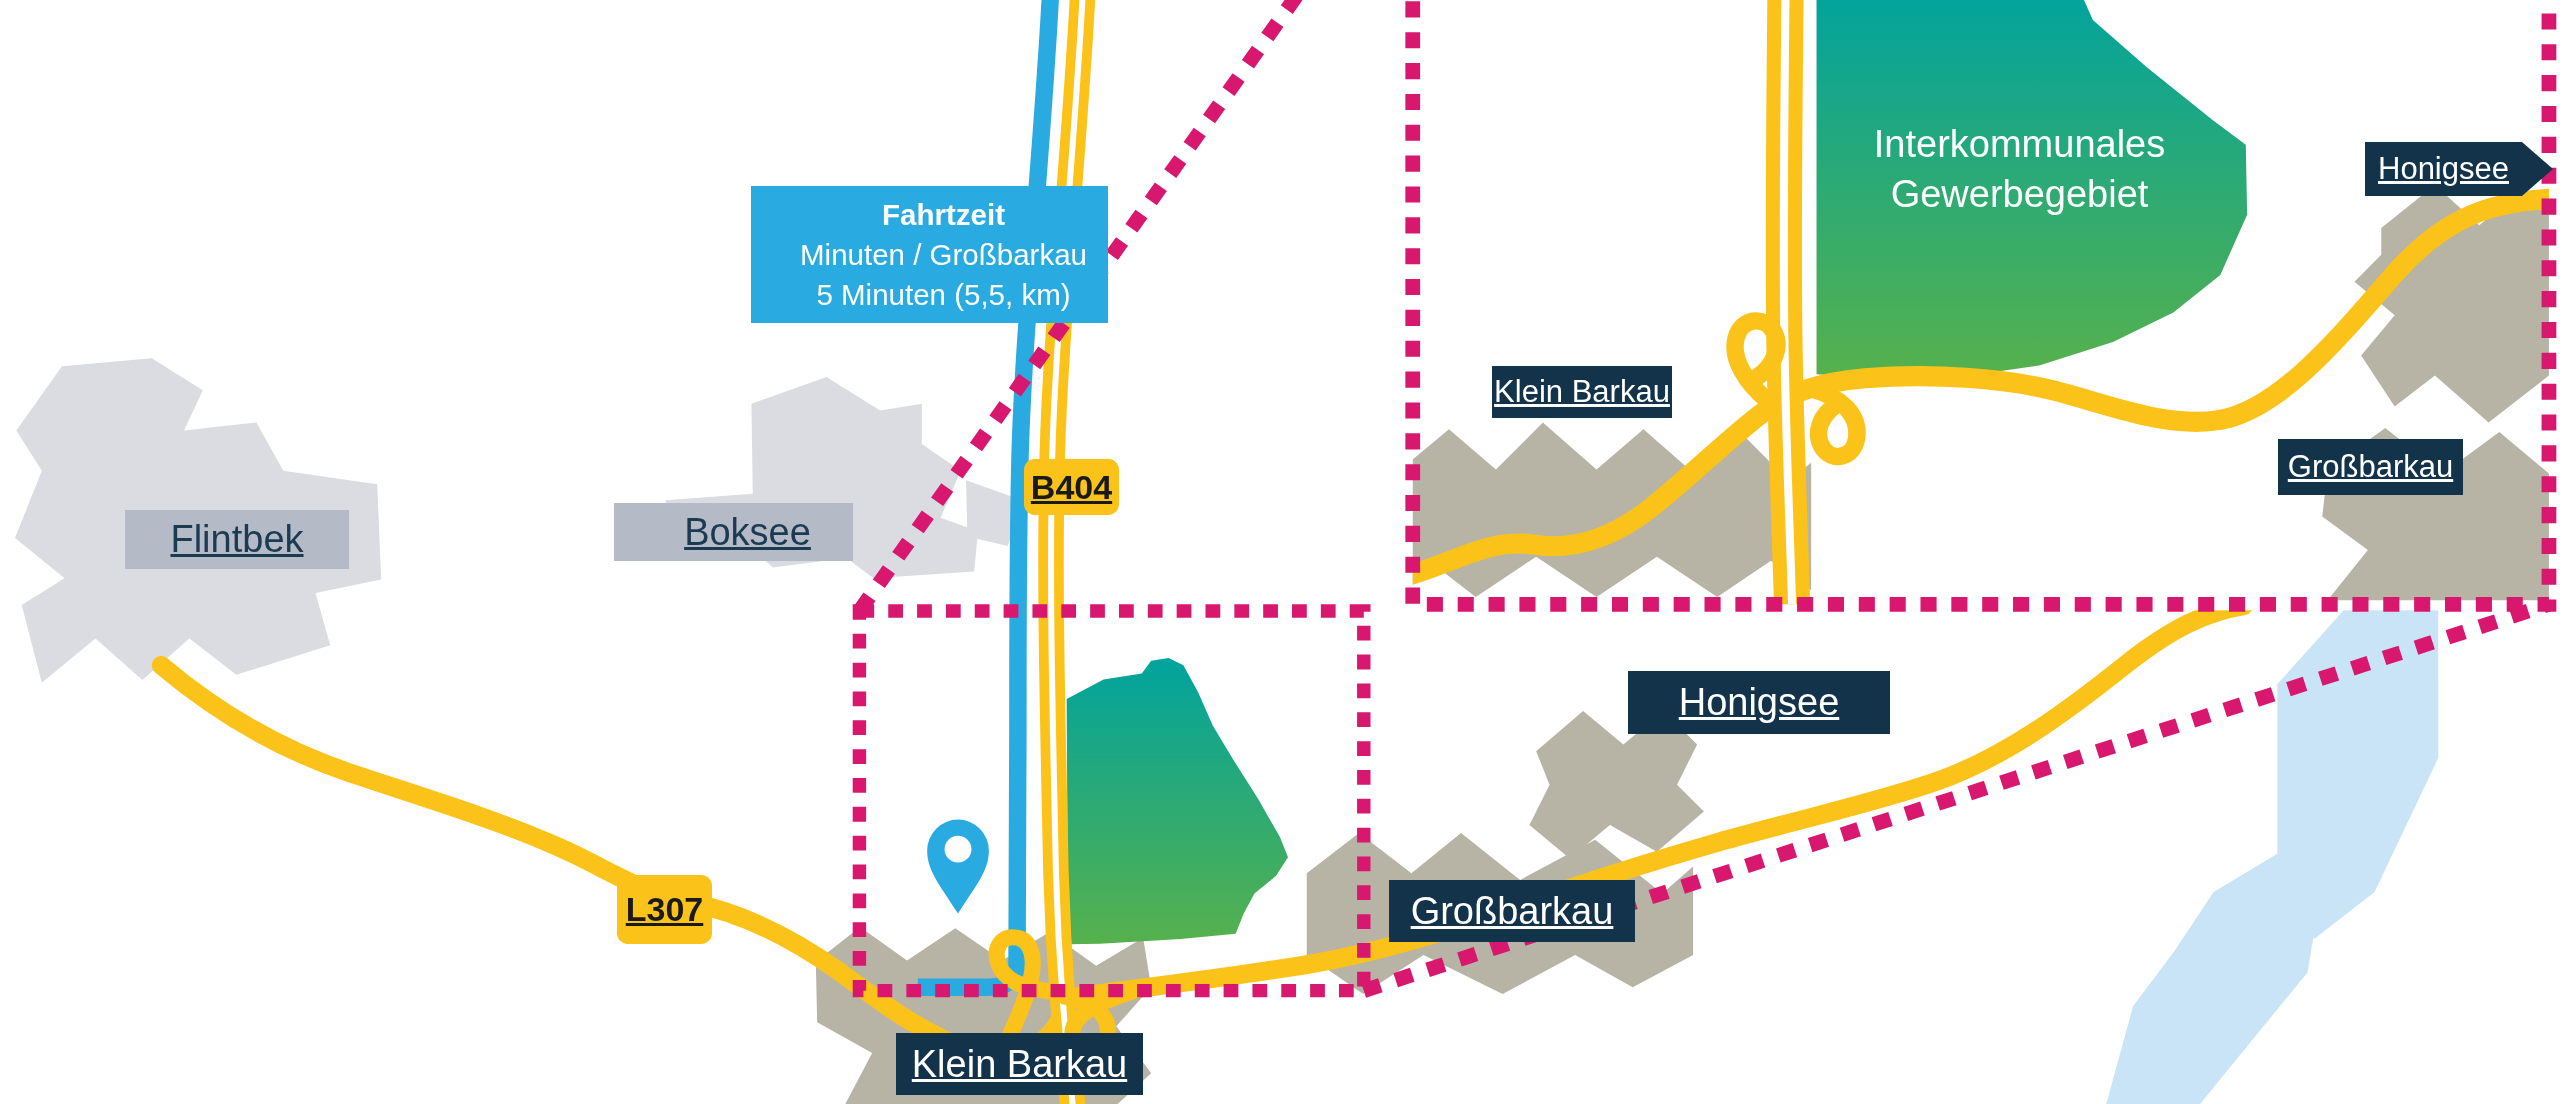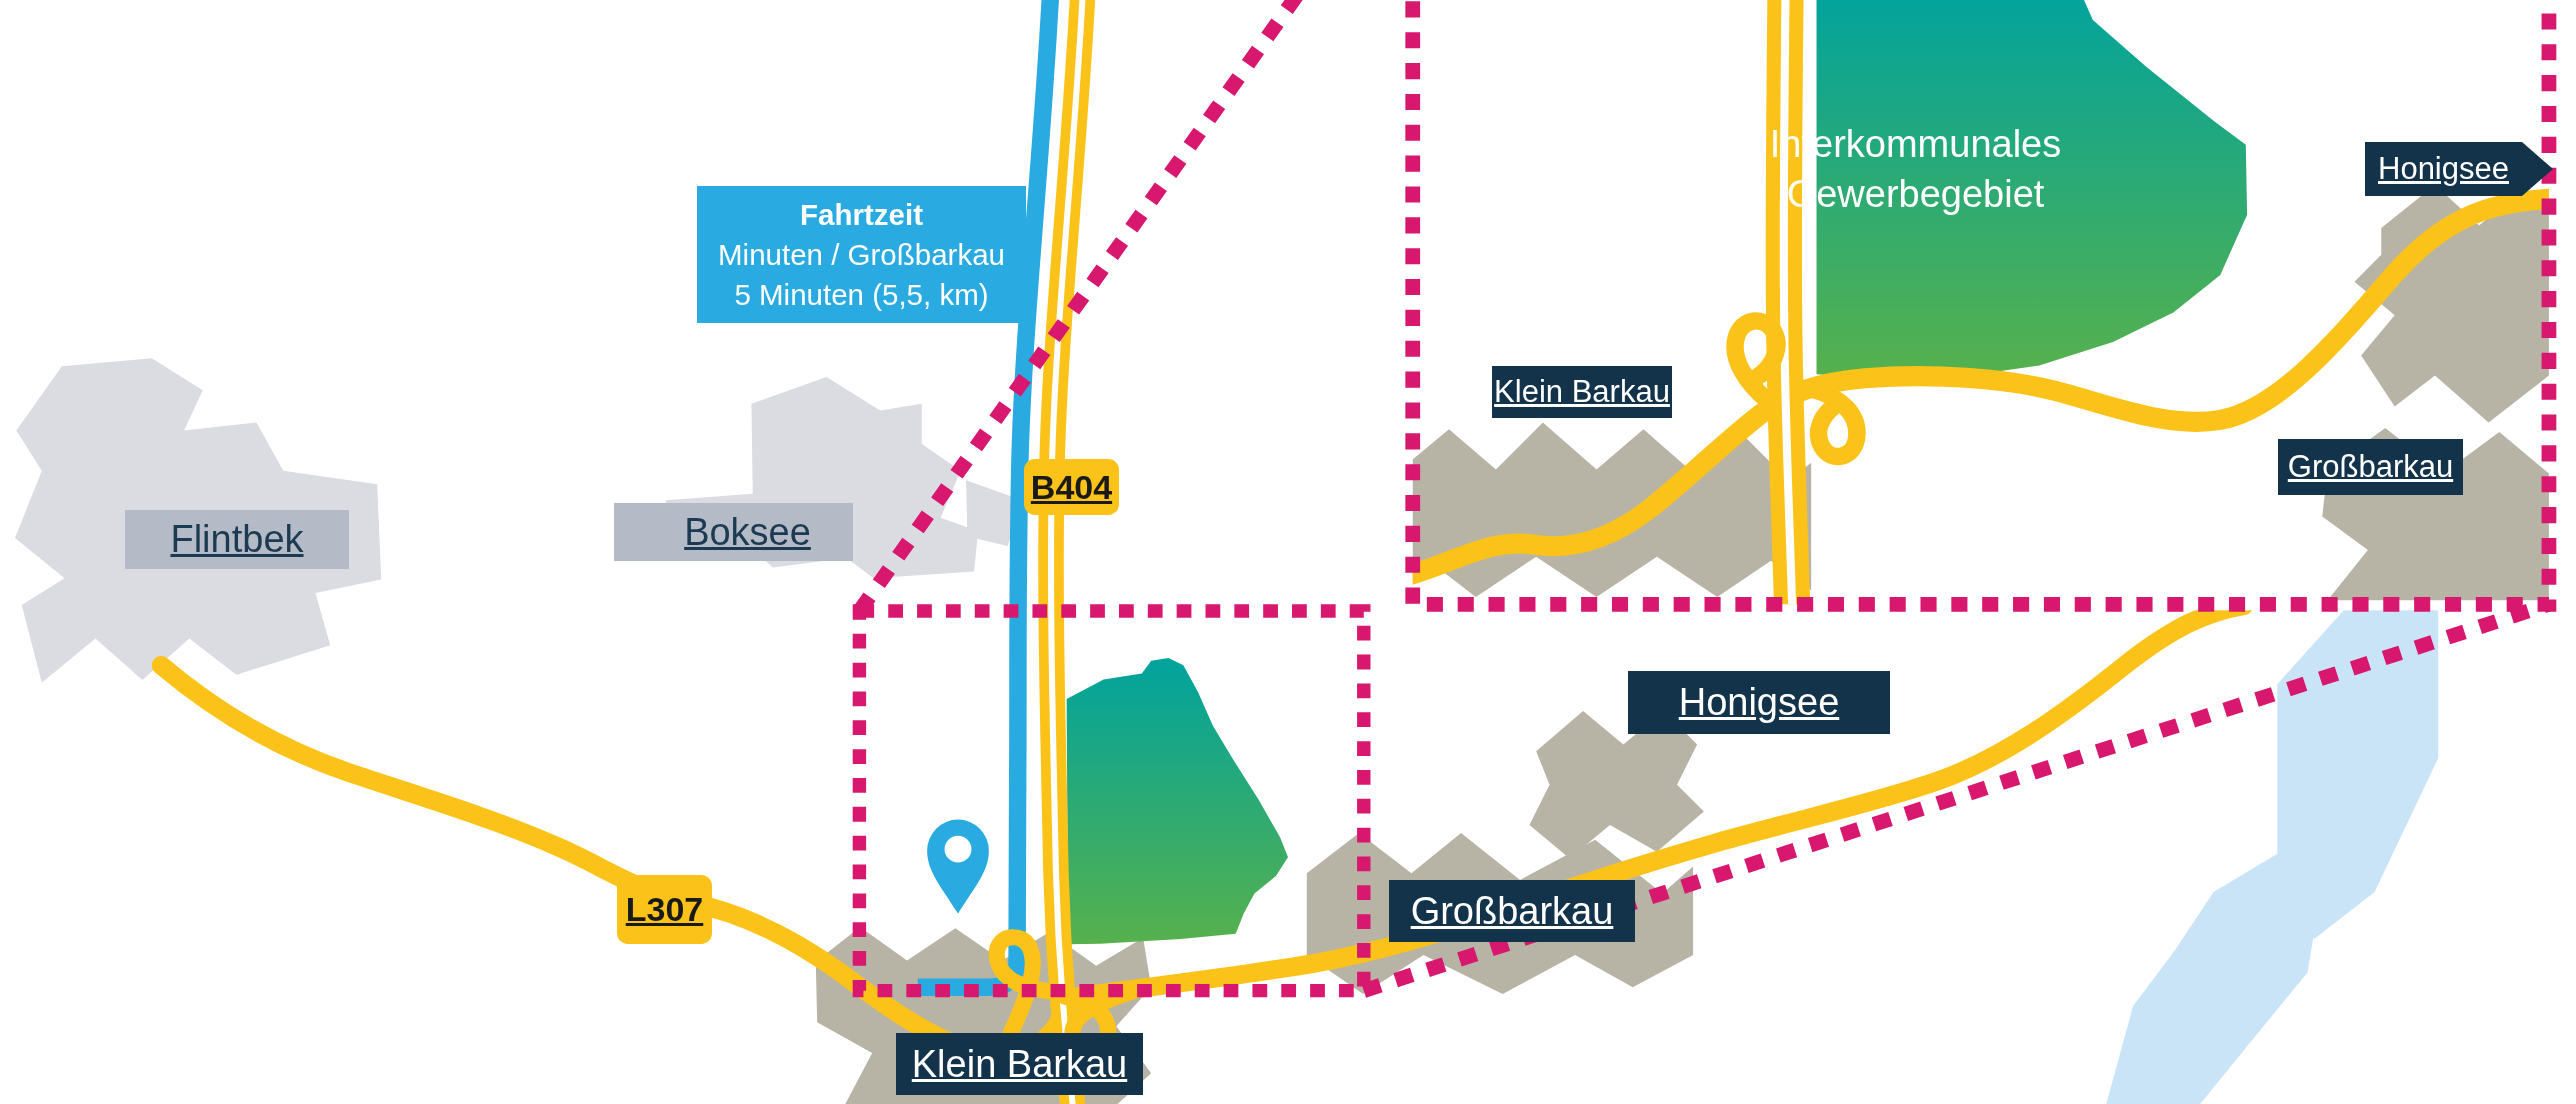--- a/index.html
+++ b/index.html
@@ -11,25 +11,25 @@
   html,body{margin:0;padding:0;overflow:hidden;background:#ffffff;}
   #canvas{position:relative;width:2576px;height:1104px;background:#fff;
           font-family:"Liberation Sans", sans-serif;}
   #mapart{position:absolute;left:0;top:0;}
   .lbl{position:absolute;display:flex;align-items:center;justify-content:center;
        white-space:nowrap;box-sizing:border-box;text-decoration:underline;}
   .navy{background:var(--label-navy);color:#fff;font-size:38px;font-weight:400;}
   .gray{background:var(--label-gray);color:var(--label-text-dark);font-size:38px;}
   .badge{background:var(--road-yellow);color:var(--badge-text);font-weight:700;
          font-size:34px;border-radius:10.7px;margin-left:12px;}
-  .infobox{position:absolute;left:697px;top:186px;width:329px;height:137px;
+  .infobox{position:absolute;left:751px;top:186px;width:329px;height:137px;
            background:var(--route-blue);color:#fff;display:flex;flex-direction:column;
-           align-items:center;justify-content:center;font-size:29.5px;line-height:40px;}
+           align-items:center;justify-content:center;font-size:29.5px;line-height:40px;padding-left:28px;}
   .infobox .t{font-weight:700;}
-  .inset-title{position:absolute;left:1741px;top:119px;width:349px;text-align:center;
+  .inset-title{position:absolute;left:1845px;top:119px;width:349px;text-align:center;
            color:#fff;font-size:38px;line-height:50px;}
   .arrowlbl{position:absolute;}
   .arrowlbl::after{content:"";position:absolute;left:100%;top:0;width:0;height:0;
            border-top:27px solid transparent;border-bottom:27px solid transparent;
            border-left:31px solid var(--label-navy);}
   
   #lbl-flintbek{left:125px;top:510px;width:224px;height:59px;}
   #lbl-boksee{left:614px;top:503px;width:239px;height:58px;padding-left:28px;}
   #lbl-honigsee-main{left:1628px;top:671px;width:262px;height:63px;}
   #lbl-grossbarkau-main{left:1389px;top:880px;width:246px;height:62px;}

